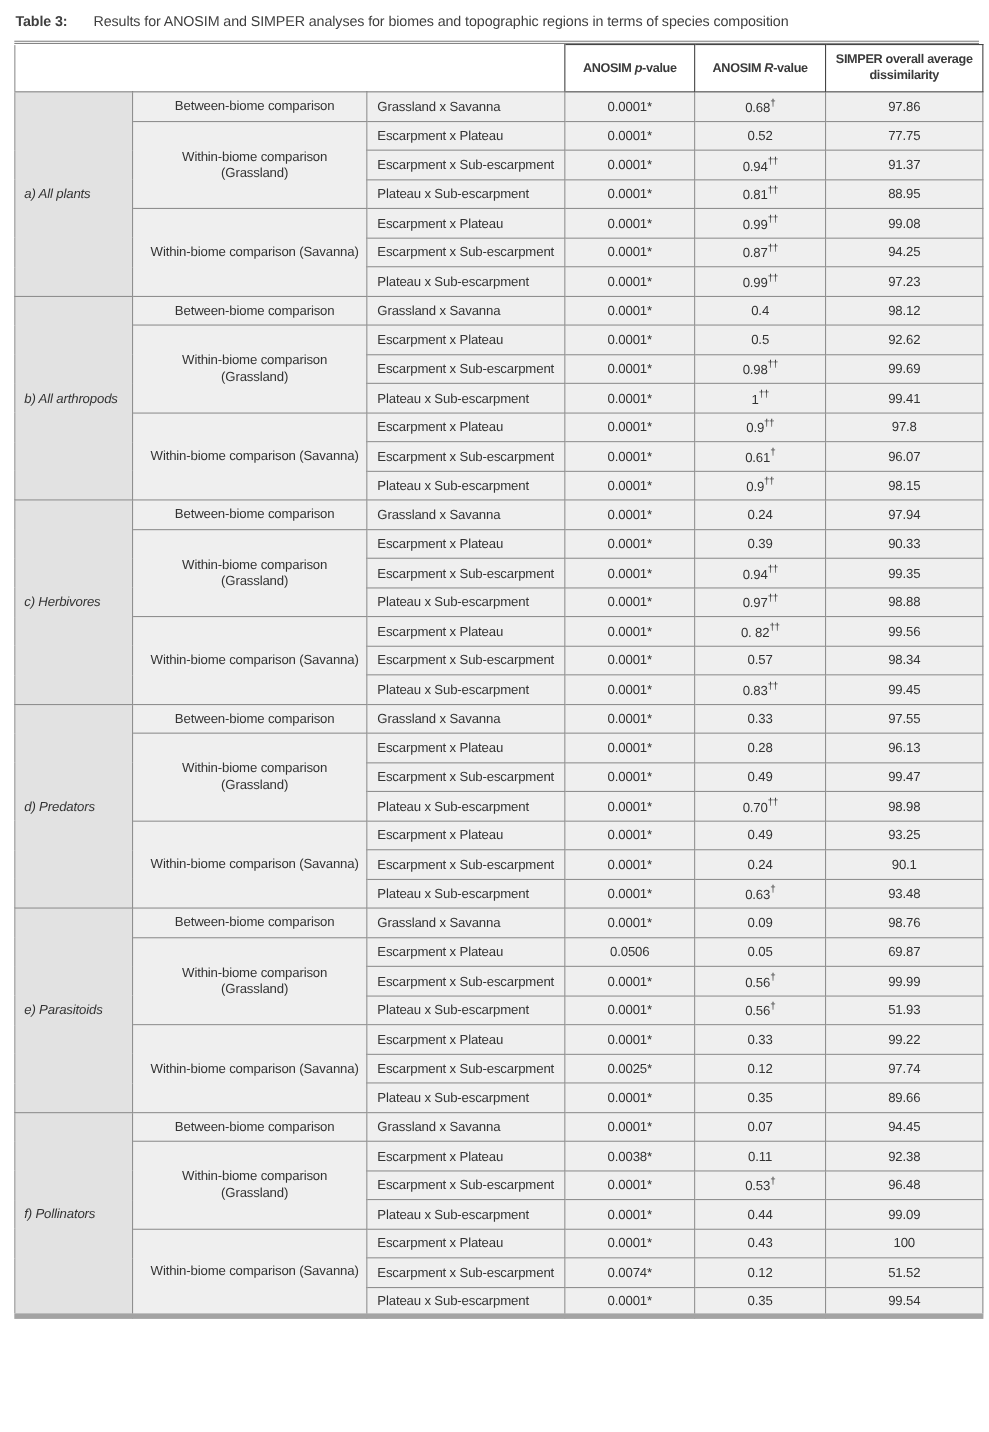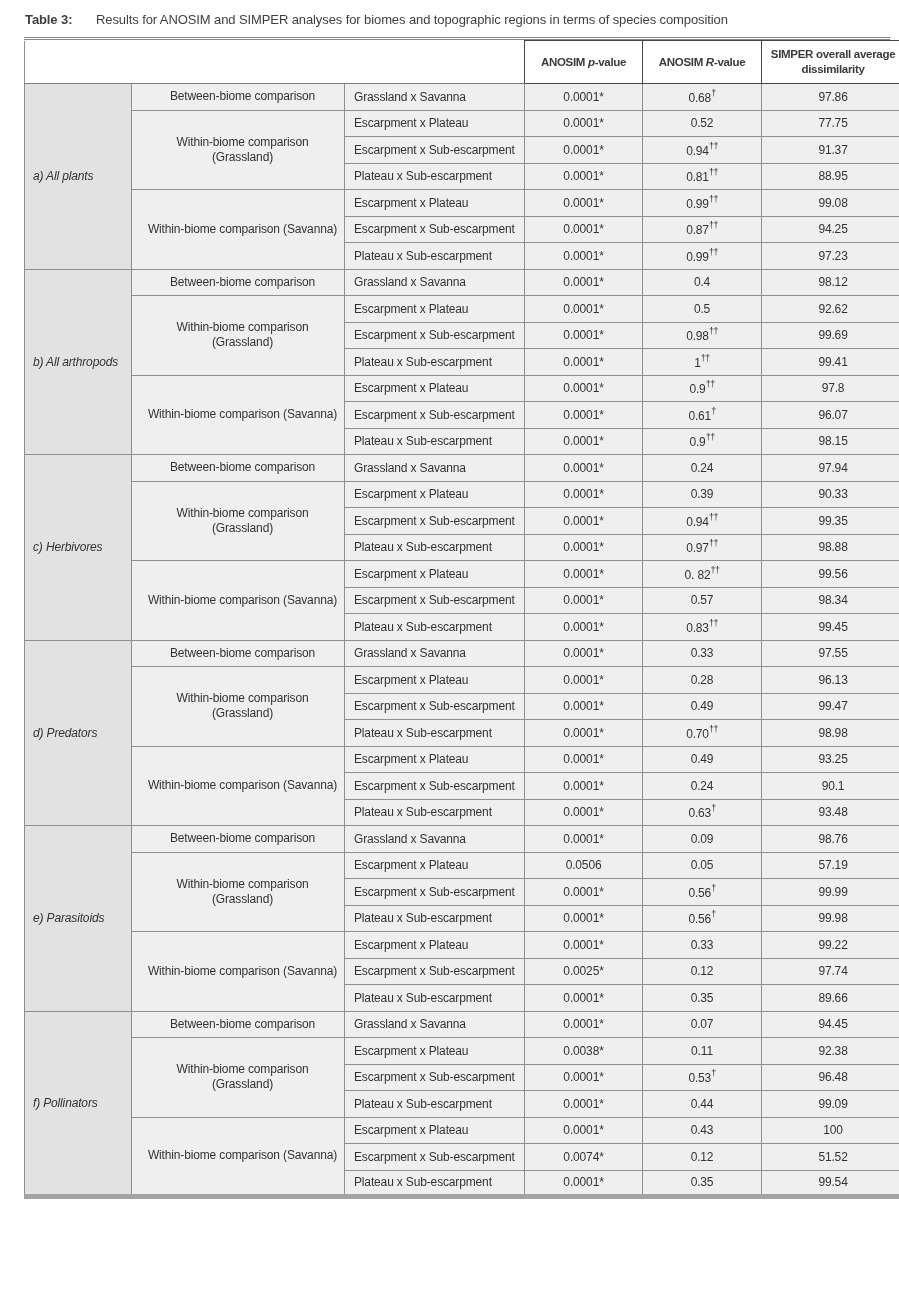--- a/index.html
+++ b/index.html
@@ -3,21 +3,21 @@
 <meta charset="utf-8">
 <style>
   * { box-sizing: border-box; margin: 0; padding: 0; }
   html, body { background: #ffffff; }
   body {
     width: 899px; height: 1302px;
     font-family: "Liberation Sans", "DejaVu Sans", sans-serif;
     color: #3a3a3a;
     overflow: hidden;
   }
-  .page { padding: 9px 9px 0 24px; }
+  .page { padding: 9px 9px 0 13px; }
 
   
   .caption { font-size: 13px; color: #3f3f3f; letter-spacing: -0.1px; margin: 3px 0 10px 1px; white-space: nowrap; }
   .caption .cap-label { font-weight: bold; display: inline-block; width: 71px; }
 
   
   .double-rule { height: 3px; border-top: 1px solid #858585; border-bottom: 1px solid #858585; }
 
   
   table.results {
@@ -310,33 +310,33 @@
           <td class="c-num">0.0001*</td>
           <td class="c-num">0.09</td>
           <td class="c-num">98.76</td>
         </tr>
         <tr>
           <td class="c-comparison" rowspan="3">Within-biome comparison
 (Grassland)</td>
           <td class="c-pair">Escarpment x Plateau</td>
           <td class="c-num">0.0506</td>
           <td class="c-num">0.05</td>
-          <td class="c-num">57.19</td>
+          <td class="c-num">69.87</td>
         </tr>
         <tr>
           <td class="c-pair">Escarpment x Sub-escarpment</td>
           <td class="c-num">0.0001*</td>
           <td class="c-num">0.56<sup>†</sup></td>
           <td class="c-num">99.99</td>
         </tr>
         <tr>
           <td class="c-pair">Plateau x Sub-escarpment</td>
           <td class="c-num">0.0001*</td>
           <td class="c-num">0.56<sup>†</sup></td>
-          <td class="c-num">99.98</td>
+          <td class="c-num">51.93</td>
         </tr>
         <tr>
           <td class="c-comparison" rowspan="3">Within-biome comparison (Savanna)</td>
           <td class="c-pair">Escarpment x Plateau</td>
           <td class="c-num">0.0001*</td>
           <td class="c-num">0.33</td>
           <td class="c-num">99.22</td>
         </tr>
         <tr>
           <td class="c-pair">Escarpment x Sub-escarpment</td>

